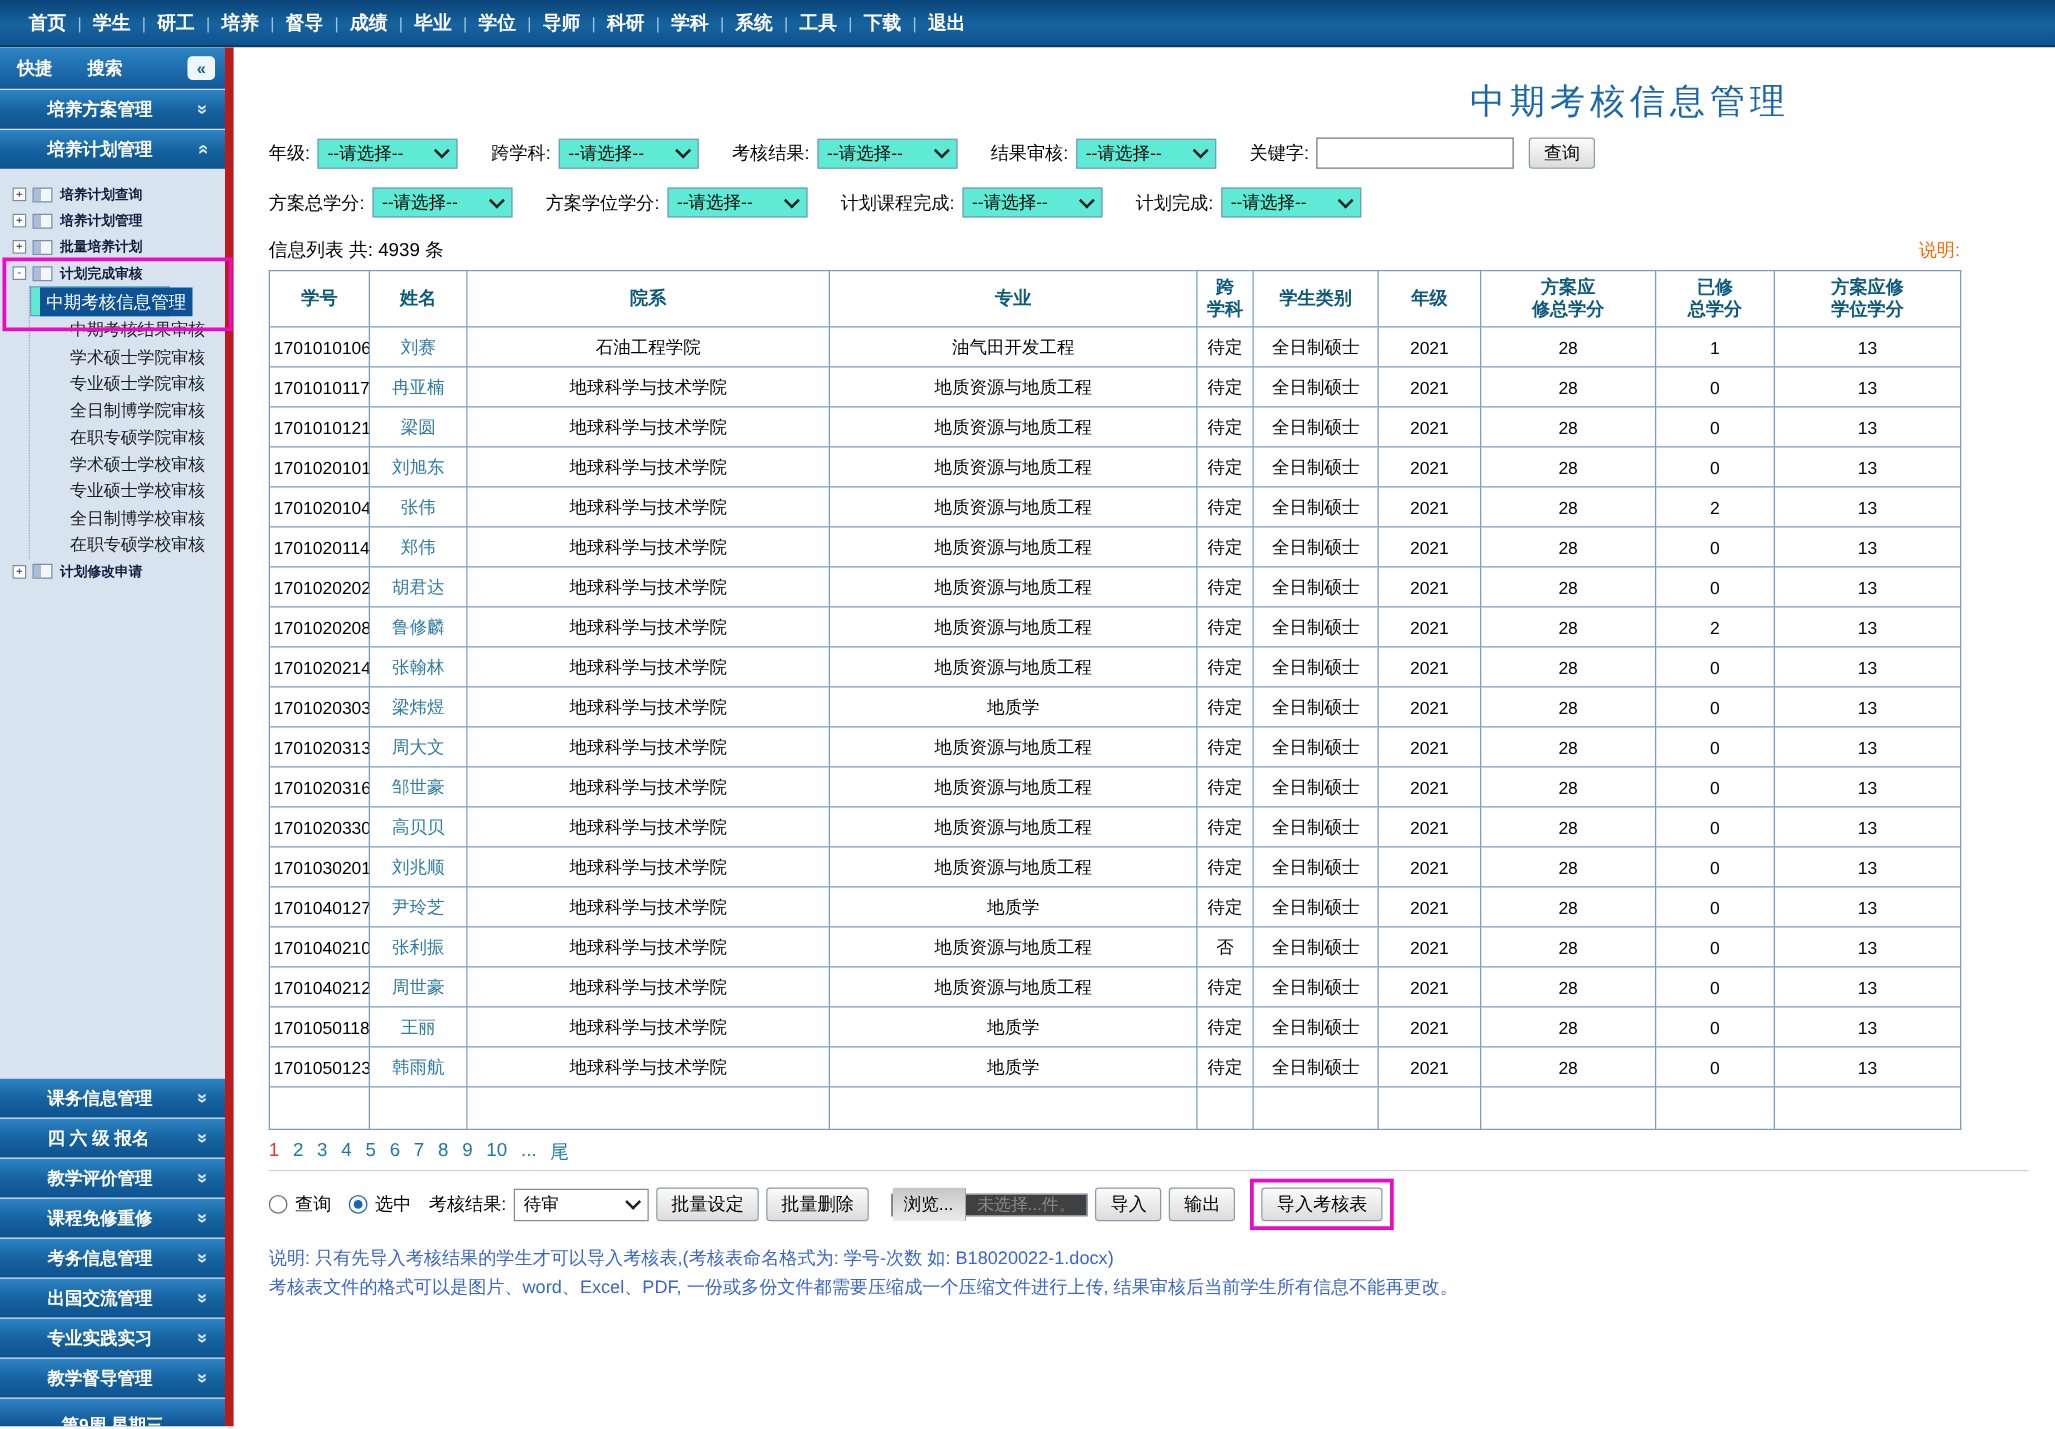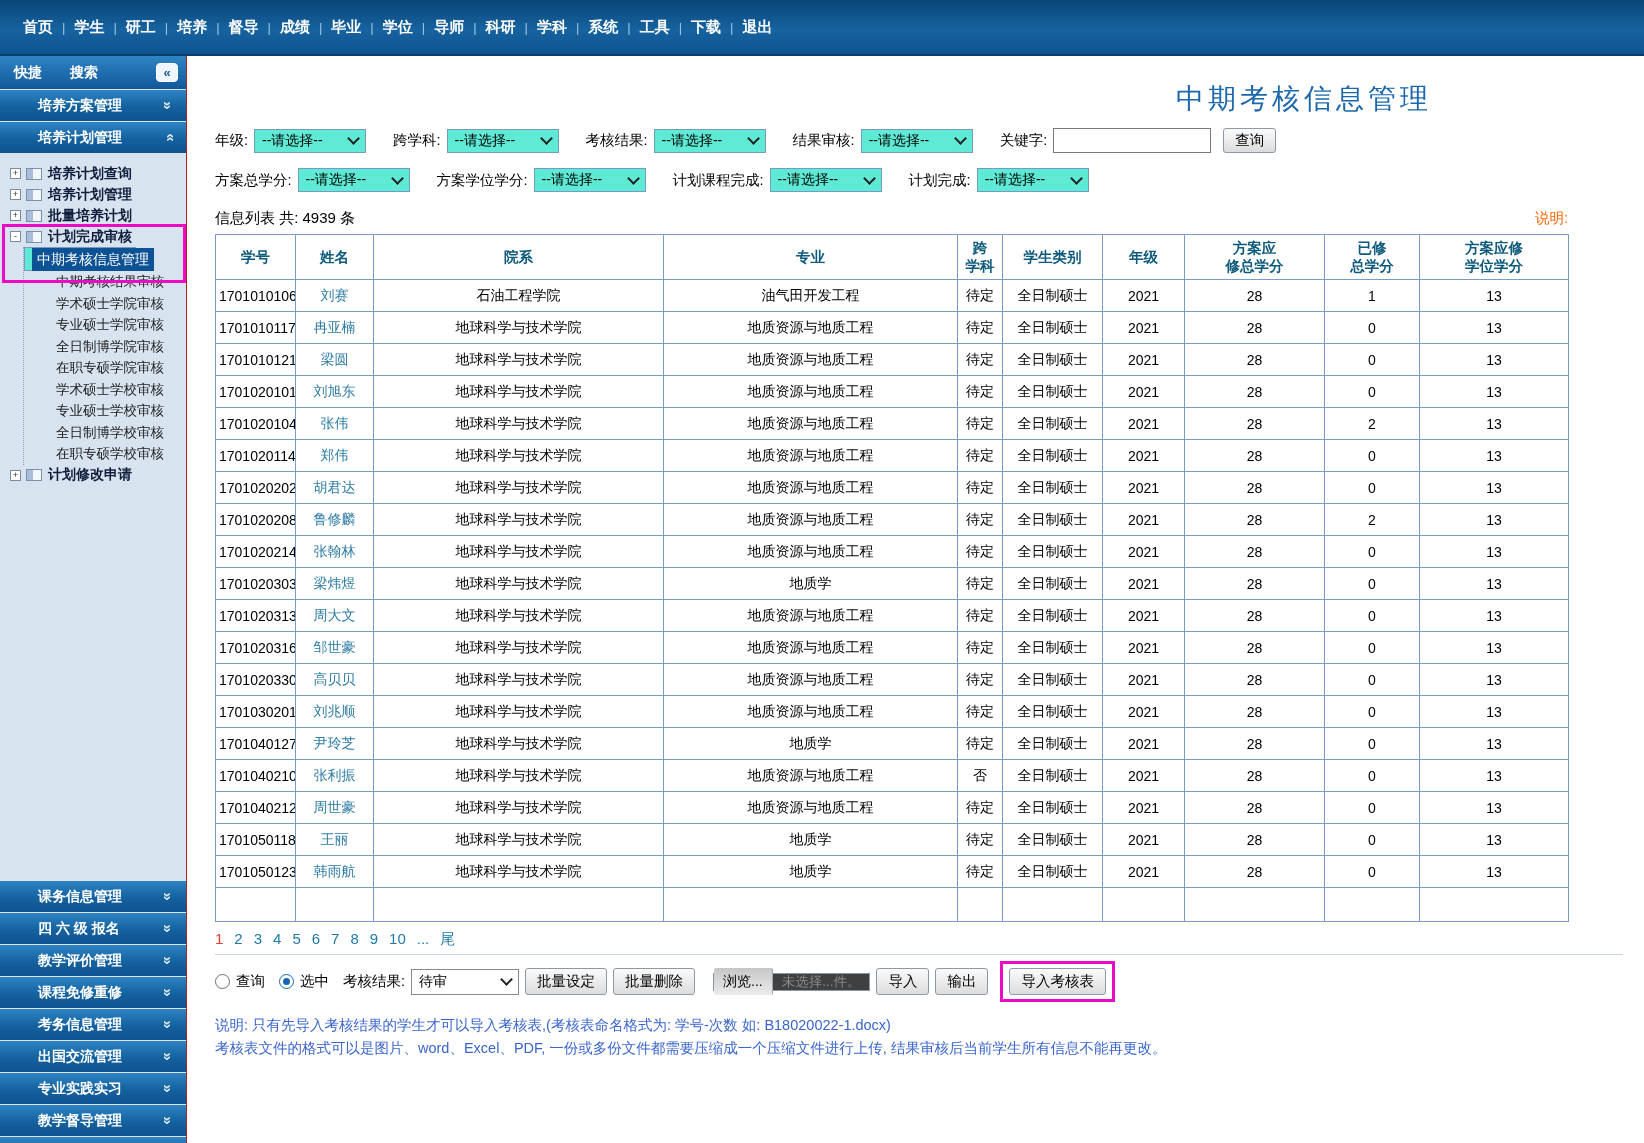--- a/index.html
+++ b/index.html
@@ -1,34 +1,34 @@
 <!DOCTYPE html>
 <html><head>
 <meta charset="utf-8">
 <style>
   html,body{margin:0;padding:0}
   body{width:1644px;height:1143px;overflow:hidden;background:#fff;font-family:"Liberation Sans",sans-serif}
   
-  #topnav{height:56px;box-sizing:border-box;background:linear-gradient(180deg,#0a4478 0%,#16639f 55%,#0e5390 100%);border-bottom:2px solid #0a3c68;display:flex;align-items:center;padding-left:14px}
+  #topnav{height:38px;box-sizing:border-box;background:linear-gradient(180deg,#0a4478 0%,#16639f 55%,#0e5390 100%);border-bottom:2px solid #0a3c68;display:flex;align-items:center;padding-left:14px}
   .nav-item{color:#fff;font-size:15px;font-weight:bold;padding:0 9px;cursor:pointer;white-space:nowrap}
   .nav-sep{color:#9cc4e4;font-size:13px}
   
   #layout{display:flex;height:1103px}
-  #sidebar{width:187px;flex:none;background:#d8e3f0;display:flex;flex-direction:column;position:relative;border-right:1px solid #b91c1c;box-sizing:border-box}
+  #sidebar{width:187px;flex:none;background:#d8e3f0;display:flex;flex-direction:column;position:relative;border-right:7px solid #b91c1c;box-sizing:border-box}
   .side-quick{height:33px;flex:none;background:linear-gradient(180deg,#2e84c4,#11589a);display:flex;align-items:center;color:#fff;font-weight:bold;font-size:14px;padding:0 8px 0 14px}
   .side-quick .q{margin-right:28px;cursor:pointer}
   .collapse-btn{margin-left:auto;width:22px;height:19px;background:#eef5fc;border:1px solid #fff;border-radius:4px;color:#14609f;font-weight:bold;text-align:center;line-height:17px;font-size:13px;cursor:pointer;box-sizing:border-box}
   .side-sec{height:31px;flex:none;margin-top:1px;background:linear-gradient(180deg,#2e84c4 0%,#14619e 55%,#0e5390 100%);display:flex;align-items:center;color:#fff;font-weight:bold;font-size:14px;padding-left:38px;position:relative;cursor:pointer}
   .side-sec .dbl{position:absolute;right:14px;top:7px;font-size:15px;font-weight:bold;color:#dce9f5;transform:rotate(90deg)}
   .side-sec .dbl.up{transform:rotate(-90deg)}
   #tree{flex:1;padding-top:10px;overflow:hidden}
   .t1{display:flex;align-items:center;height:21px;padding-left:10px;cursor:pointer}
   .pm{width:11px;height:11px;flex:none;border:1px solid #7e8b9e;background:#fff;font-size:9px;line-height:9px;color:#333;text-align:center;margin-right:5px;box-sizing:border-box}
   .doc{width:16px;height:12px;flex:none;border:1px solid #7a90ad;background:linear-gradient(90deg,#a9bedb 0 6px,#f3f6fa 6px);margin-right:6px;box-sizing:border-box}
-  .t1 .lbl{font-weight:bold;font-size:14px;color:#101e3c;white-space:nowrap}
+  .t1 .lbl{font-weight:bold;font-size:11px;color:#101e3c;white-space:nowrap}
   .kids{margin-left:23px;border-left:1px dotted #93a4bb}
   .t2{height:21.5px;line-height:21px;padding-left:32px;font-size:13.5px;color:#1b1b1b;white-space:nowrap;cursor:pointer}
   .t2 .selbg{padding:1px 0}
   .t2.sel .selbg{background:#0d5295;color:#fff;padding:1px 5px}
   .side-foot{height:22px;flex:none;margin-top:1px;background:linear-gradient(180deg,#2e84c4,#0e5390);overflow:hidden;text-align:center}
   .side-foot span{display:inline-block;margin-top:13px;color:#fff;font-weight:bold;font-size:14px}
   #anno-sidebar{position:absolute;left:2px;top:168px;width:178px;height:53px;border:3px solid #ec0bc4;z-index:9;pointer-events:none}
   
   #main{flex:1;position:relative;padding-left:28px;box-sizing:border-box;background:#fff}
   #page-title{position:absolute;top:24px;right:212px;font-family:"DejaVu Serif",serif;font-size:28px;color:#1b67ab;letter-spacing:4px;white-space:nowrap}

